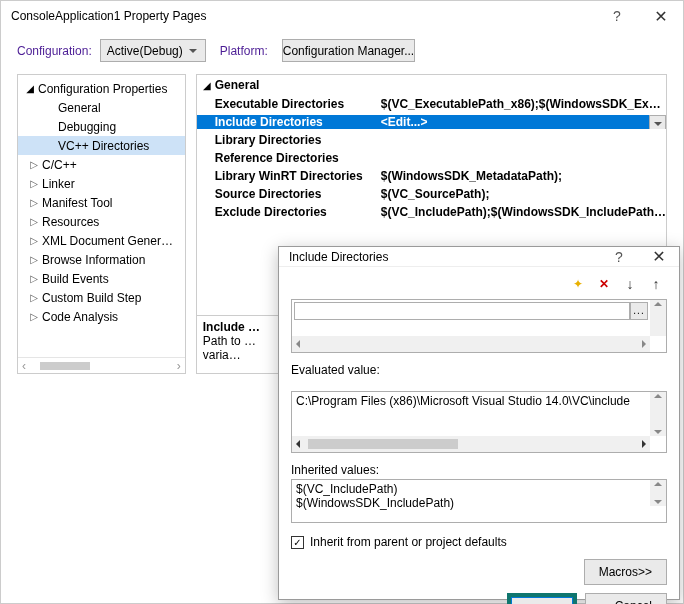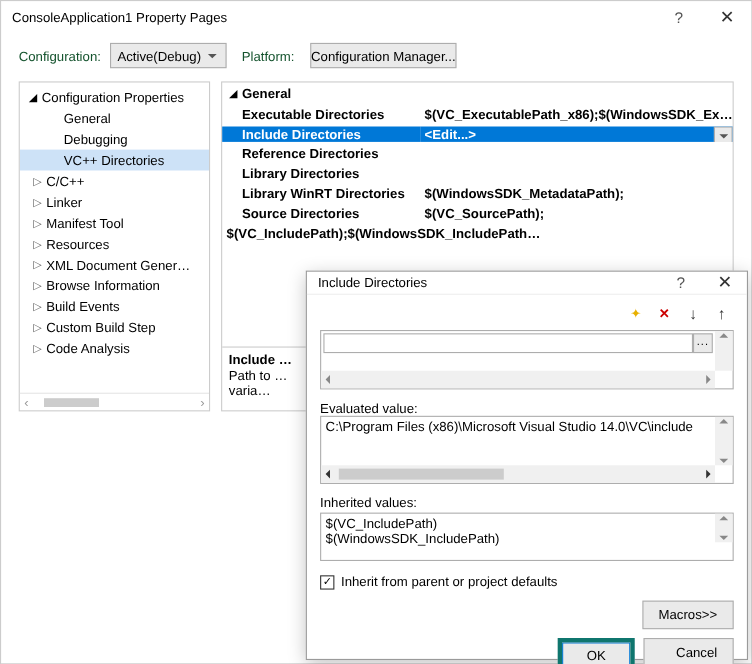--- a/index.html
+++ b/index.html
@@ -6,21 +6,21 @@
 body { background: #fff; width: 684px; height: 604px; position: relative; overflow: hidden; }
 
 
 .dialog { position: absolute; left: 0; top: 0; width: 684px; height: 604px; background: #fff; border: 1px solid #ccc; }
 .titlebar { height: 30px; display: flex; align-items: center; padding: 0 0 0 10px; }
 .titlebar .title { flex: 1; }
 .titlebar .help-icon { width: 44px; text-align: center; font-size: 14px; color: #555; }
 .titlebar .close-icon { width: 44px; text-align: center; font-size: 16px; color: #333; }
 
 .config-row { display: flex; align-items: center; padding: 8px 16px 12px 16px; gap: 8px; }
-.config-row label { color: #14532d; }
+.config-row label { color: #4c1d95; }
 .combo { height: 23px; border: 1px solid #adadad; background: #eaeaea; display: flex; align-items: center; padding: 0 6px; position: relative; }
 .combo::after { content: ""; position: absolute; right: 8px; top: 9px; width: 0; height: 0; border-left: 4px solid transparent; border-right: 4px solid transparent; border-top: 4px solid #555; }
 .combo span { flex: 1; }
 .btn-config-mgr { height: 23px; border: 1px solid #adadad; background: #eaeaea; padding: 0 0; display: flex; align-items: center; }
 
 .main-area { display: flex; padding: 0 16px; gap: 10px; height: 300px; }
 
 
 .tree-panel { width: 174px; border: 1px solid #ccc; position: relative; display: flex; flex-direction: column; }
 .tree { flex: 1; padding: 4px 0; overflow: hidden; }
@@ -64,21 +64,21 @@
 .edit-list { border: 1px solid #adadad; height: 54px; position: relative; }
 .edit-list .input-row { position: absolute; left: 2px; top: 2px; right: 36px; height: 18px; border: 1px solid #adadad; background: #fff; }
 .edit-list .browse-btn { position: absolute; right: 18px; top: 2px; width: 18px; height: 18px; border: 1px solid #adadad; background: #eaeaea; text-align: center; font-size: 10px; letter-spacing: 1px; line-height: 15px; }
 .edit-list .vtrack { position: absolute; right: 0; top: 0; bottom: 16px; width: 16px; background: #f0f0f0; }
 .edit-list .vtrack .up { position:absolute; top:2px; left:4px; width:0;height:0;border-left:4px solid transparent;border-right:4px solid transparent;border-bottom:4px solid #888;}
 .edit-list .htrack { position: absolute; left: 0; right: 16px; bottom: 0; height: 16px; background: #f0f0f0; }
 .edit-list .htrack .l { position:absolute; left:4px; top:4px; width:0;height:0;border-top:4px solid transparent;border-bottom:4px solid transparent;border-right:4px solid #888;}
 .edit-list .htrack .r { position:absolute; right:4px; top:4px; width:0;height:0;border-top:4px solid transparent;border-bottom:4px solid transparent;border-left:4px solid #888;}
 .section-lbl { margin-top: 10px; }
 .ro-box { border: 1px solid #adadad; background: #fff; position: relative; padding: 2px 18px 2px 4px; }
-.ro-box.eval { height: 62px; margin-top: 0; }
+.ro-box.eval { height: 62px; margin-top: 14px; }
 .ro-box.inh { height: 44px; margin-top: 2px; }
 .ro-box .line { white-space: nowrap; overflow: hidden; text-overflow: ellipsis; }
 .ro-box .vtrack { position:absolute; right:0; top:0; bottom:16px; width:16px; background:#f0f0f0;}
 .ro-box .vtrack .up { position:absolute; top:2px; left:4px; width:0;height:0;border-left:4px solid transparent;border-right:4px solid transparent;border-bottom:4px solid #888;}
 .ro-box .vtrack .dn { position:absolute; bottom:2px; left:4px; width:0;height:0;border-left:4px solid transparent;border-right:4px solid transparent;border-top:4px solid #888;}
 .ro-box.eval .htrack { position:absolute; left:0; right:16px; bottom:0; height:16px; background:#f0f0f0;}
 .ro-box.eval .htrack .thumb { position:absolute; left:16px; top:3px; height:10px; width:150px; background:#ccc;}
 .ro-box.eval .htrack .l { position:absolute; left:4px; top:4px; width:0;height:0;border-top:4px solid transparent;border-bottom:4px solid transparent;border-right:4px solid #333;}
 .ro-box.eval .htrack .r { position:absolute; right:4px; top:4px; width:0;height:0;border-top:4px solid transparent;border-bottom:4px solid transparent;border-left:4px solid #333;}
 .chk-row { display: flex; align-items: center; gap: 6px; margin-top: 12px; }
@@ -181,36 +181,37 @@
       <div class="prop-rows" id="prop-rows">
           <div class="prop-row">
             <div class="key">Executable Directories</div>
             <div class="val">$(VC_ExecutablePath_x86);$(WindowsSDK_Ex…</div>
           </div>
           <div class="prop-row selected">
             <div class="key">Include Directories</div>
             <div class="val">&lt;Edit...&gt;<div class="dd"></div></div>
           </div>
           <div class="prop-row">
+            <div class="key">Library Directories</div>
+            <div class="val"></div>
+          </div>
+          <div class="prop-row">
             <div class="key">Reference Directories</div>
             <div class="val"></div>
           </div>
           <div class="prop-row">
-            <div class="key">Library Directories</div>
-            <div class="val"></div>
-          </div>
-          <div class="prop-row">
             <div class="key">Library WinRT Directories</div>
             <div class="val">$(WindowsSDK_MetadataPath);</div>
           </div>
           <div class="prop-row">
             <div class="key">Source Directories</div>
             <div class="val">$(VC_SourcePath);</div>
           </div>
           <div class="prop-row">
+            <div class="key">Exclude Directories</div>
             <div class="val">$(VC_IncludePath);$(WindowsSDK_IncludePath…</div>
           </div>
         </div>
       <div class="prop-desc">
         <div class="ttl">Include …</div>
         <div class="txt">Path to …</div>
         <div class="txt">varia…</div>
       </div>
     </div>
   </div>

